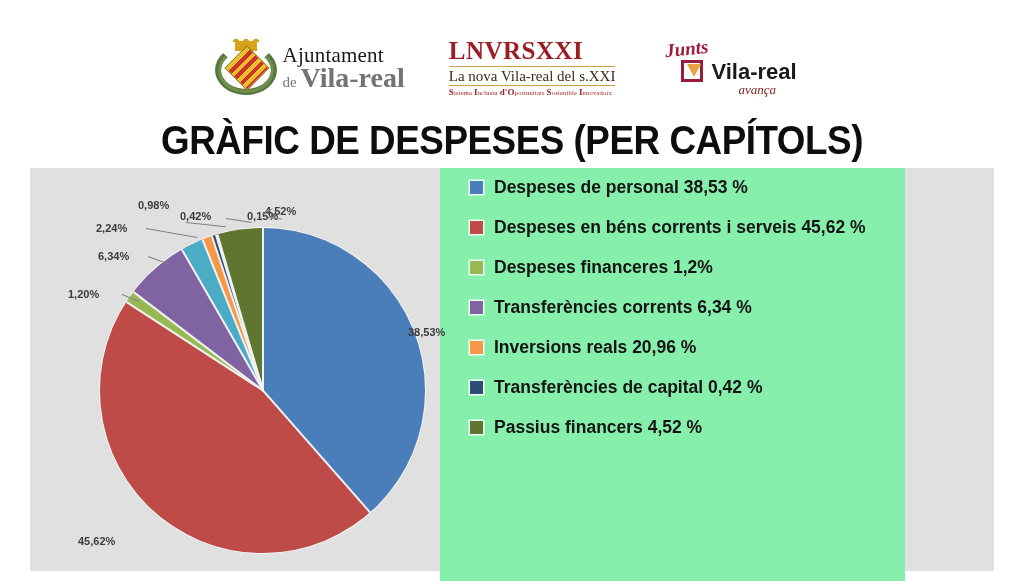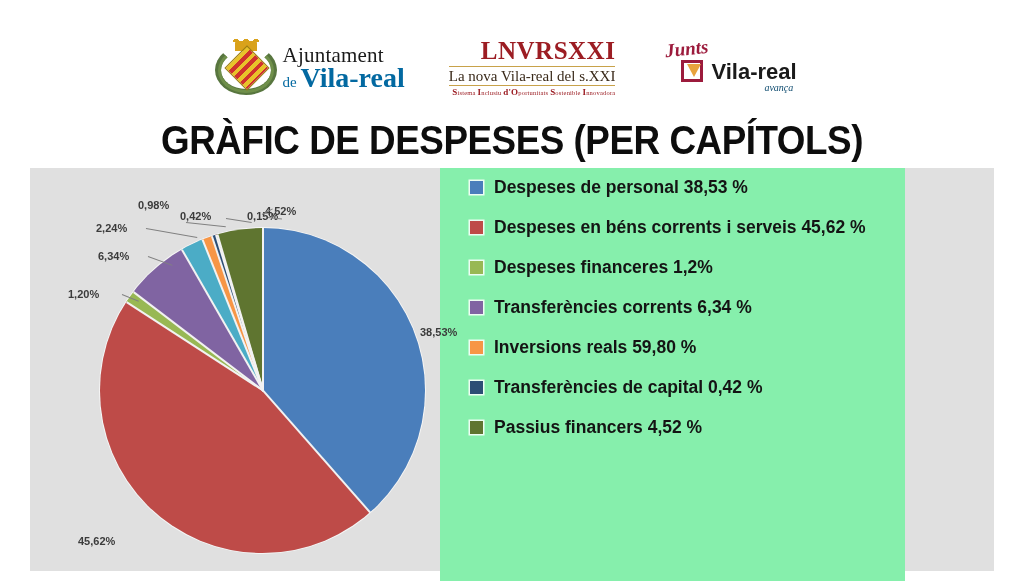--- a/index.html
+++ b/index.html
@@ -49,26 +49,26 @@
     transform:rotate(45deg);
     border:1px solid #9b7d12;
   }
   .ajt-text{line-height:1;}
   .ajt-text .l1{
     font-family:"Liberation Serif", serif;font-size:21px;color:#1a1a1a;
     letter-spacing:.2px;
   }
   .ajt-text .l2{
     font-family:"Liberation Serif", serif;font-weight:bold;font-size:28px;
-    color:#0369a1;margin-top:-2px;
+    color:#737373;margin-top:-2px;
   }
   .ajt-text .l2 .de{font-size:15px;font-weight:normal;}
 
   
-  .logo-lnvrs{text-align:right;line-height:1.05;}
+  .logo-lnvrs{text-align:left;line-height:1.05;}
   .logo-lnvrs .big{
     font-family:"Liberation Serif", serif;font-weight:bold;font-size:25px;
     color:#9c1d23;letter-spacing:.5px;
   }
   .logo-lnvrs .rule{height:1px;background:#c8a24a;margin:1px 0 2px;}
   .logo-lnvrs .mid{
     font-family:"Liberation Serif", serif;font-size:15px;color:#3a2a1a;
   }
   .logo-lnvrs .small{
     font-family:"Liberation Serif", serif;font-size:6.5px;color:#9c1d23;
@@ -91,23 +91,23 @@
     content:"";position:absolute;left:3px;top:1px;
     border-left:7px solid transparent;border-right:7px solid transparent;
     border-top:13px solid #e8a33d;
   }
   .logo-junts .vr{
     position:absolute;left:52px;top:21px;
     font-family:"Liberation Sans", sans-serif;font-weight:bold;font-size:22px;
     color:#1a1a1a;
   }
   .logo-junts .av{
-    position:absolute;left:105px;top:44px;
-    font-family:"Liberation Serif", serif;font-style:italic;font-size:10px;
-    color:#0c4a6e;
+    position:absolute;left:79px;top:44px;
+    font-family:"Liberation Serif", serif;font-style:italic;font-size:13px;
+    color:#7f1d1d;
   }
 
   
   .title{
     position:absolute;left:0;top:118px;width:1024px;
     text-align:center;
     font-family:"Liberation Sans", sans-serif;
     font-weight:bold;font-size:40px;color:#0d0d0d;
     letter-spacing:-0.5px;
     transform:scaleX(.92);
@@ -211,21 +211,21 @@
         <div class="legend-row">
           <span class="swatch" style="background: rgb(152, 184, 84);"></span>
           <div class="legend-text">Despeses financeres 1,2%</div>
         </div>
         <div class="legend-row">
           <span class="swatch" style="background: rgb(128, 100, 162);"></span>
           <div class="legend-text">Transferències corrents 6,34 %</div>
         </div>
         <div class="legend-row">
           <span class="swatch" style="background: rgb(247, 150, 70);"></span>
-          <div class="legend-text"> Inversions reals 59,80 %</div>
+          <div class="legend-text"> Inversions reals 20,96 %</div>
         </div>
         <div class="legend-row">
           <span class="swatch" style="background: rgb(44, 77, 117);"></span>
           <div class="legend-text">Transferències de capital 0,42 %</div>
         </div>
         <div class="legend-row">
           <span class="swatch" style="background: rgb(95, 117, 48);"></span>
           <div class="legend-text">Passius financers 4,52 %</div>
         </div>
       </div>
@@ -237,21 +237,21 @@
         <div style="position: absolute; left: 50%; top: 0px; width: 2px; height: 50%; background: rgb(242, 242, 242); transform-origin: center bottom; transform: translateX(-1px) rotate(138.708deg);"></div>
         <div style="position: absolute; left: 50%; top: 0px; width: 2px; height: 50%; background: rgb(242, 242, 242); transform-origin: center bottom; transform: translateX(-1px) rotate(302.94deg);"></div>
         <div style="position: absolute; left: 50%; top: 0px; width: 2px; height: 50%; background: rgb(242, 242, 242); transform-origin: center bottom; transform: translateX(-1px) rotate(307.26deg);"></div>
         <div style="position: absolute; left: 50%; top: 0px; width: 2px; height: 50%; background: rgb(242, 242, 242); transform-origin: center bottom; transform: translateX(-1px) rotate(330.084deg);"></div>
         <div style="position: absolute; left: 50%; top: 0px; width: 2px; height: 50%; background: rgb(242, 242, 242); transform-origin: center bottom; transform: translateX(-1px) rotate(338.148deg);"></div>
         <div style="position: absolute; left: 50%; top: 0px; width: 2px; height: 50%; background: rgb(242, 242, 242); transform-origin: center bottom; transform: translateX(-1px) rotate(341.676deg);"></div>
         <div style="position: absolute; left: 50%; top: 0px; width: 2px; height: 50%; background: rgb(242, 242, 242); transform-origin: center bottom; transform: translateX(-1px) rotate(343.188deg);"></div>
         <div style="position: absolute; left: 50%; top: 0px; width: 2px; height: 50%; background: rgb(242, 242, 242); transform-origin: center bottom; transform: translateX(-1px) rotate(343.728deg);"></div>
       </div>
     <div id="pie-labels">
-        <div class="slice-label" style="left: 360px; top: 128px;">38,53%</div>
+        <div class="slice-label" style="left: 348px; top: 128px;">38,53%</div>
         <div class="slice-label" style="left: 18px; top: 337px;">45,62%</div>
         <div class="slice-label" style="left: 8px; top: 90px;">1,20%</div>
         <div class="leader" style="left: 62px; top: 96px; width: 18px; transform: rotate(22deg);"></div>
         <div class="slice-label" style="left: 38px; top: 52px;">6,34%</div>
         <div class="leader" style="left: 88px; top: 58px; width: 26px; transform: rotate(20deg);"></div>
         <div class="slice-label" style="left: 36px; top: 24px;">2,24%</div>
         <div class="leader" style="left: 86px; top: 30px; width: 52px; transform: rotate(10deg);"></div>
         <div class="slice-label" style="left: 78px; top: 1px;">0,98%</div>
         <div class="leader" style="left: 126px; top: 24px; width: 40px; transform: rotate(6deg);"></div>
         <div class="slice-label" style="left: 120px; top: 12px;">0,42%</div>

